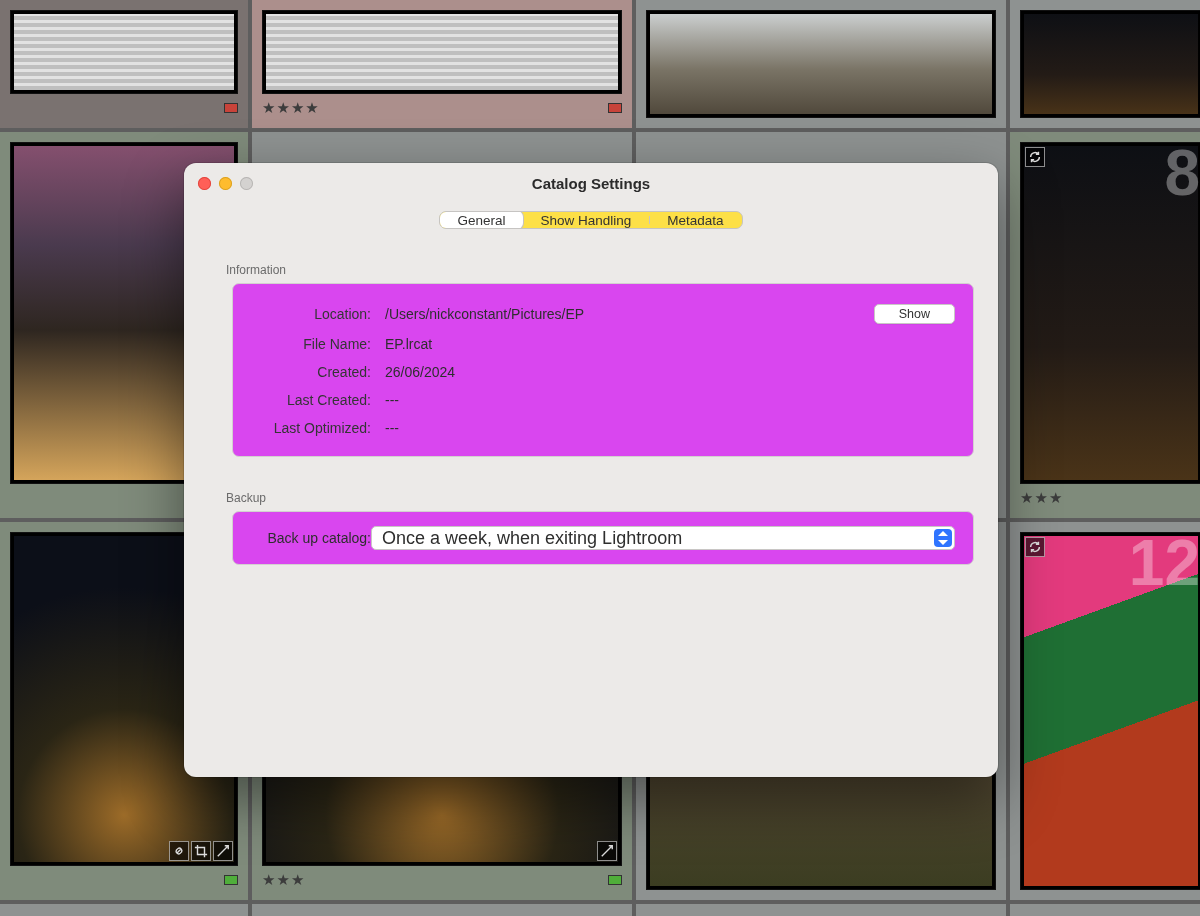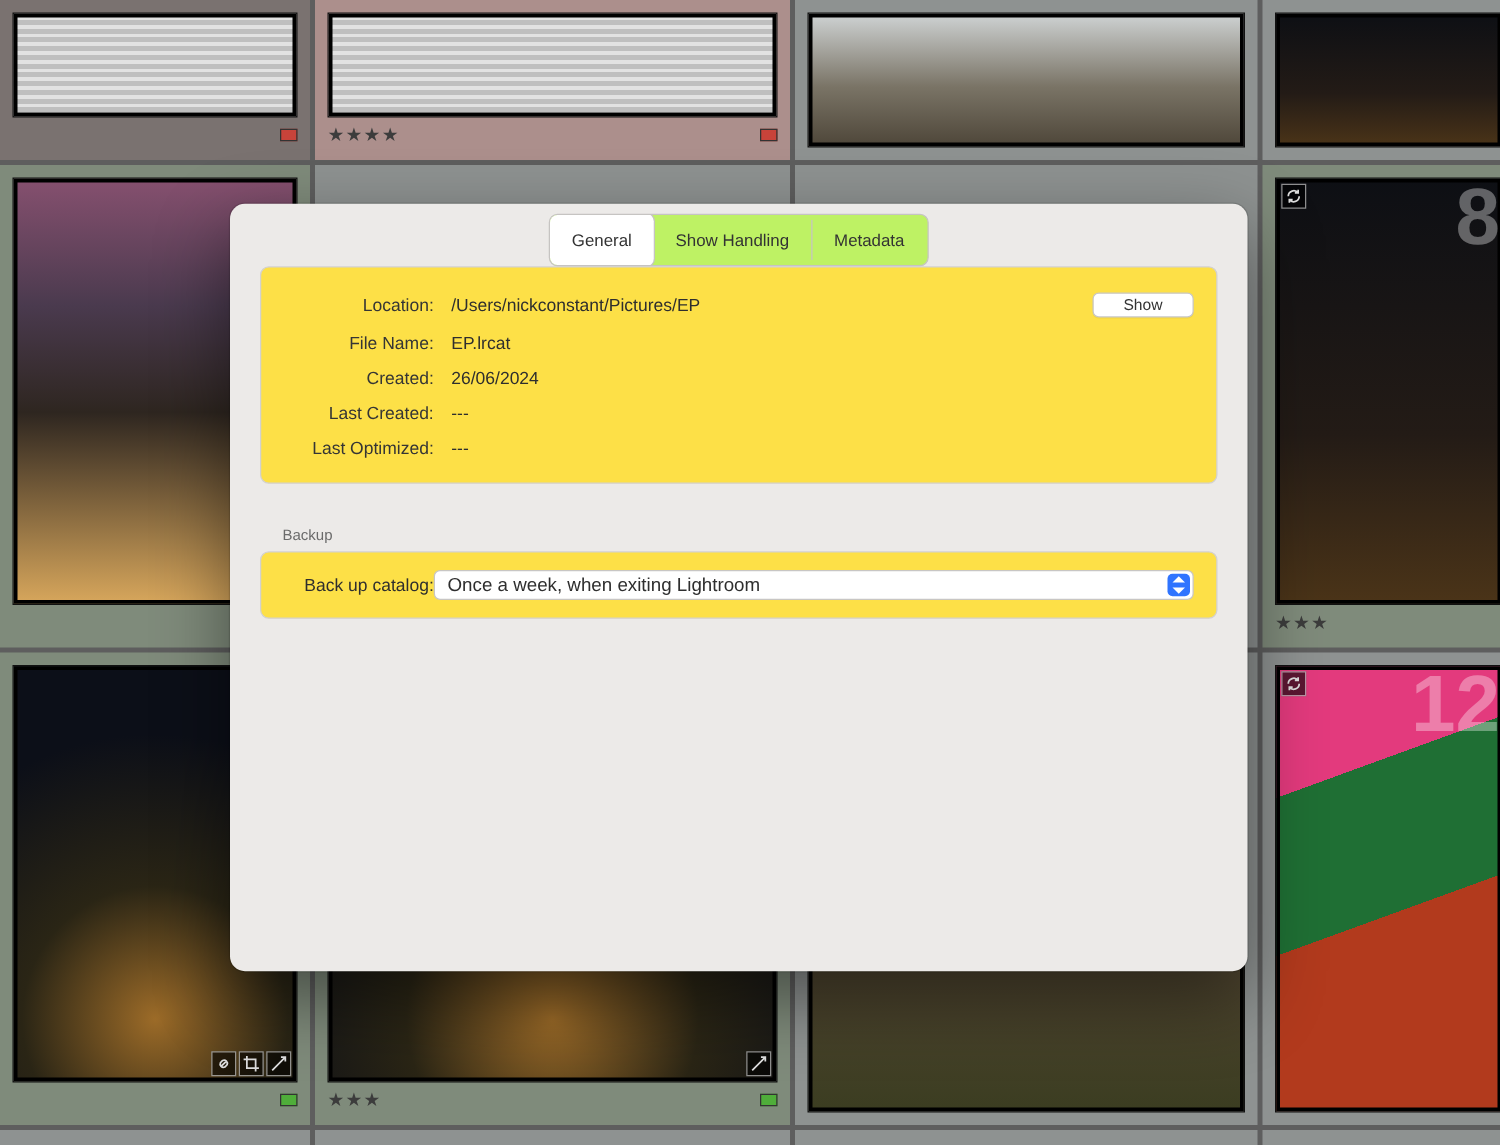--- a/index.html
+++ b/index.html
@@ -87,25 +87,25 @@
   .tl.grey   { background: #d4d2d0; box-shadow: inset 0 0 0 1px #b7b5b3; }
   .dlg-title {
     flex: 1; text-align: center;
     font-size: 15px; font-weight: 700; color: #2b2b2b;
   }
 
   .content { padding: 0 24px 24px; }
   .seg-wrap { display: flex; justify-content: center; padding-top: 8px; }
   .segmented {
     display: inline-flex;
-    background: #bef264;
+    background: #fde047;
     border: 1px solid #c6c4c2;
     border-radius: 7px;
     overflow: hidden;
-    height: 42px;
+    height: 18px;
   }
   .seg {
     padding: 0 18px;
     font-size: 13.5px; color: #333;
     display: flex; align-items: center;
     cursor: default;
     position: relative;
   }
   .seg + .seg::before {
     content: ""; position: absolute; left: 0; top: 4px; bottom: 4px;
@@ -119,24 +119,25 @@
     z-index: 1;
   }
   .seg.active + .seg::before { display:none; }
 
   .section-label {
     font-size: 12px; color: #6b6b6b;
     margin: 34px 0 6px 18px;
   }
 
   .panel {
-    background: #fde047;
+    background: #d946ef;
     border: 1px solid #d3d1cf;
     border-radius: 7px;
     padding: 14px 18px;
+    margin-left: 24px;
   }
 
   .info-row {
     display: flex; align-items: center;
     padding: 6px 0;
     font-size: 14px; color: #2e2e2e;
   }
   .info-row .k { width: 120px; text-align: right; margin-right: 14px; color: #353535; }
   .info-row .v { flex: 1; }
   .show-btn {
@@ -155,21 +156,21 @@
   }
   .backup-row .k { text-align: right; min-width: 120px; }
   .select {
     flex: 1;
     height: 24px;
     background: #fff;
     border: 1px solid #c8c6c4;
     border-radius: 5px;
     display: flex; align-items: center;
     padding: 0 2px 0 10px;
-    font-size: 15px;
+    font-size: 18px;
   }
   .select .sv { flex: 1; }
   .select .stepper {
     width: 18px; height: 18px;
     background: #2f74ff;
     border-radius: 4px;
     position: relative;
   }
   .select .stepper::before, .select .stepper::after {
     content: ""; position: absolute; left: 4px; width: 0; height: 0;
@@ -297,30 +298,39 @@
     </div>
   </div>
 
   <div class="cell"></div>
   <div class="cell"></div>
   <div class="cell"></div>
   <div class="cell"></div>
 </div>
 
 <div class="dialog">
+  <div class="titlebar">
+    <div class="traffic">
+      <span class="tl red"></span>
+      <span class="tl yellow"></span>
+      <span class="tl grey"></span>
+    </div>
+    <div class="dlg-title">Catalog Settings</div>
+  </div>
 
   <div class="content">
     <div class="seg-wrap">
       <div class="segmented">
         <div class="seg active">General</div>
         <div class="seg">Show Handling</div>
         <div class="seg">Metadata</div>
       </div>
     </div>
 
+    <div class="section-label">Information</div>
     <div class="panel">
       <div class="info-row">
         <span class="k">Location:</span>
         <span class="v">/Users/nickconstant/Pictures/EP</span>
         <button class="show-btn">Show</button>
       </div>
       <div class="info-row">
         <span class="k">File Name:</span>
         <span class="v">EP.lrcat</span>
       </div>

